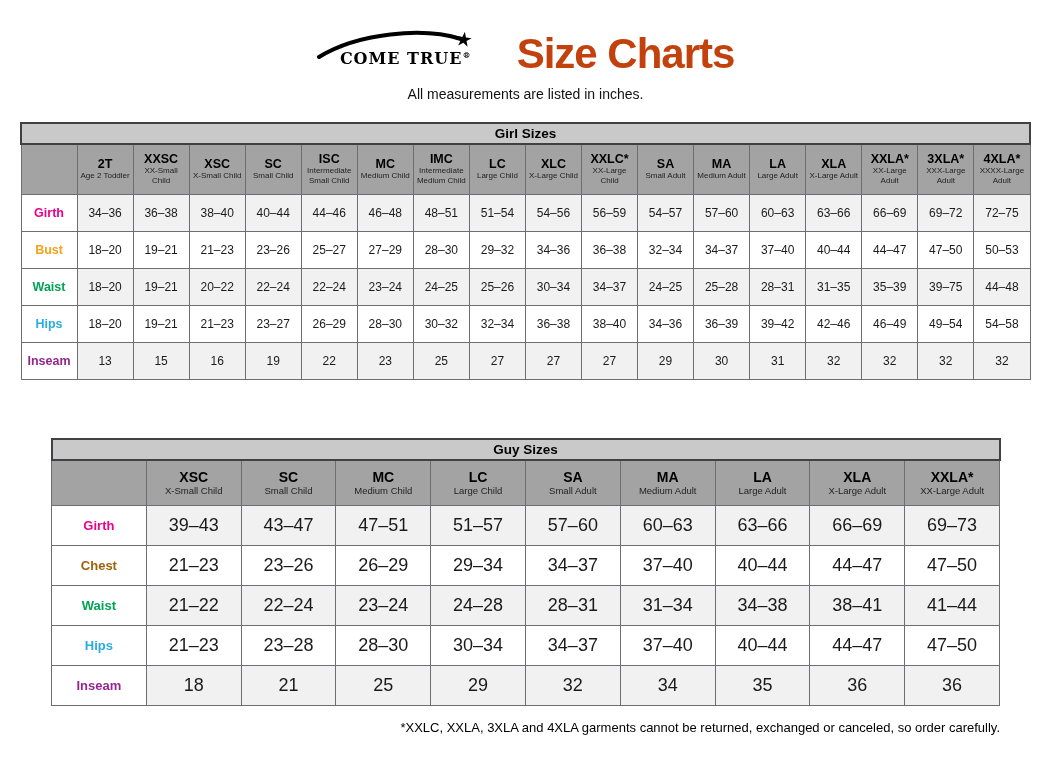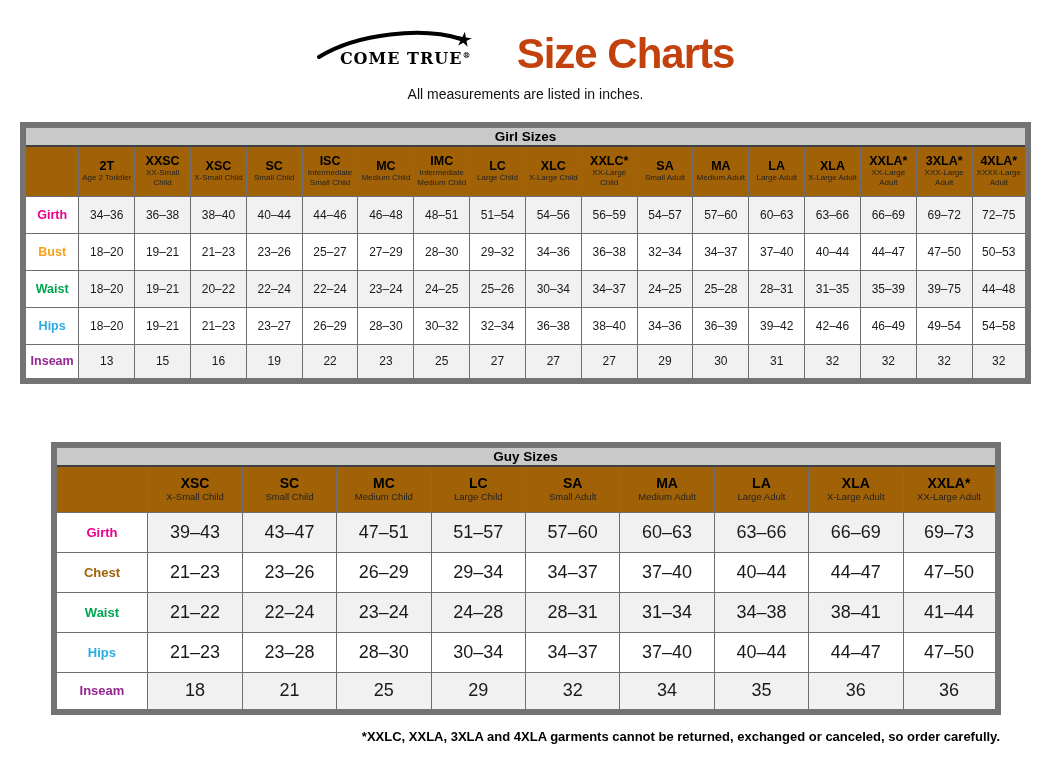--- a/index.html
+++ b/index.html
@@ -13,26 +13,26 @@
   .brand-line1 { font-size:44px; font-weight:bold; letter-spacing:-2px; line-height:1.0; }
   .brand-line2 { font-size:16px; font-weight:bold; letter-spacing:1px; line-height:1.0; margin-top:10px; }
   .brand-reg { font-size:8px; vertical-align:super; }
   .page-title { font-size:42px; font-weight:bold; letter-spacing:-1px; color:#c2410c; }
   .subtitle { text-align:center; font-size:14px; margin-top:8px; color:#111; }
 
   
   .girl-wrap { margin:20px 20px 0 20px; }
   .guy-wrap  { width:950px; margin:58px auto 0 auto; }
 
-  table.sizes { width:100%; border-collapse:collapse; table-layout:fixed; border:6px solid #737373; }
+  table.sizes { width:100%; border-collapse:collapse; table-layout:fixed; border:1px solid #737373; }
   table.sizes th, table.sizes td { border:1.5px solid #6d6e71; text-align:center; vertical-align:middle; }
 
   tr.band th { background:#c9c9c9; height:21px; font-size:13.5px; font-weight:bold; color:#000; border:2px solid #414042; }
 
-  tr.col-headers th { background:#a16207; font-weight:normal; padding:4px 1px; }
+  tr.col-headers th { background:#a3a3a3; font-weight:normal; padding:4px 1px; }
   tr.col-headers .code { font-weight:bold; color:#000; }
   tr.col-headers .sub  { color:#222; line-height:1.25; }
 
   .girl-wrap tr.col-headers th { height:50px; }
   .girl-wrap tr.col-headers .code { font-size:12.5px; }
   .girl-wrap tr.col-headers .sub  { font-size:8px; }
   .girl-wrap th.corner { width:56px; }
   .girl-wrap tbody tr { height:37px; }
   .girl-wrap tbody td { font-size:12px; }
   .girl-wrap tbody th.rowlabel { font-size:12.5px; }
@@ -43,21 +43,21 @@
   .guy-wrap th.corner { width:62px; }
   .guy-wrap tbody tr { height:40px; }
   .guy-wrap tbody td { font-size:18px; }
   .guy-wrap tbody th.rowlabel { font-size:13px; }
 
   tbody th.rowlabel { background:#fff; font-weight:bold; text-align:center; }
   tbody tr:nth-child(odd) td { background:#f1f1f1; }
   tbody tr:nth-child(even) td { background:#ffffff; }
   tbody td { color:#1a1a1a; }
 
-  .footnote { margin:14px 51px 0 0; text-align:right; font-size:13px; font-weight:bold; color:#000; }
+  .footnote { margin:14px 51px 0 0; text-align:right; font-size:13px; font-weight:normal; color:#000; }
 </style>
 </head>
 <body>
 
 <div class="masthead">
   <div class="brand">
     <svg class="swoosh" width="178" height="30" viewBox="0 0 178 30">
       <path d="M6 28 C 45 4, 110 -2, 148 10" stroke="#000" stroke-width="4" fill="none" stroke-linecap="round"></path>
     </svg>
     <span class="star">★</span>

